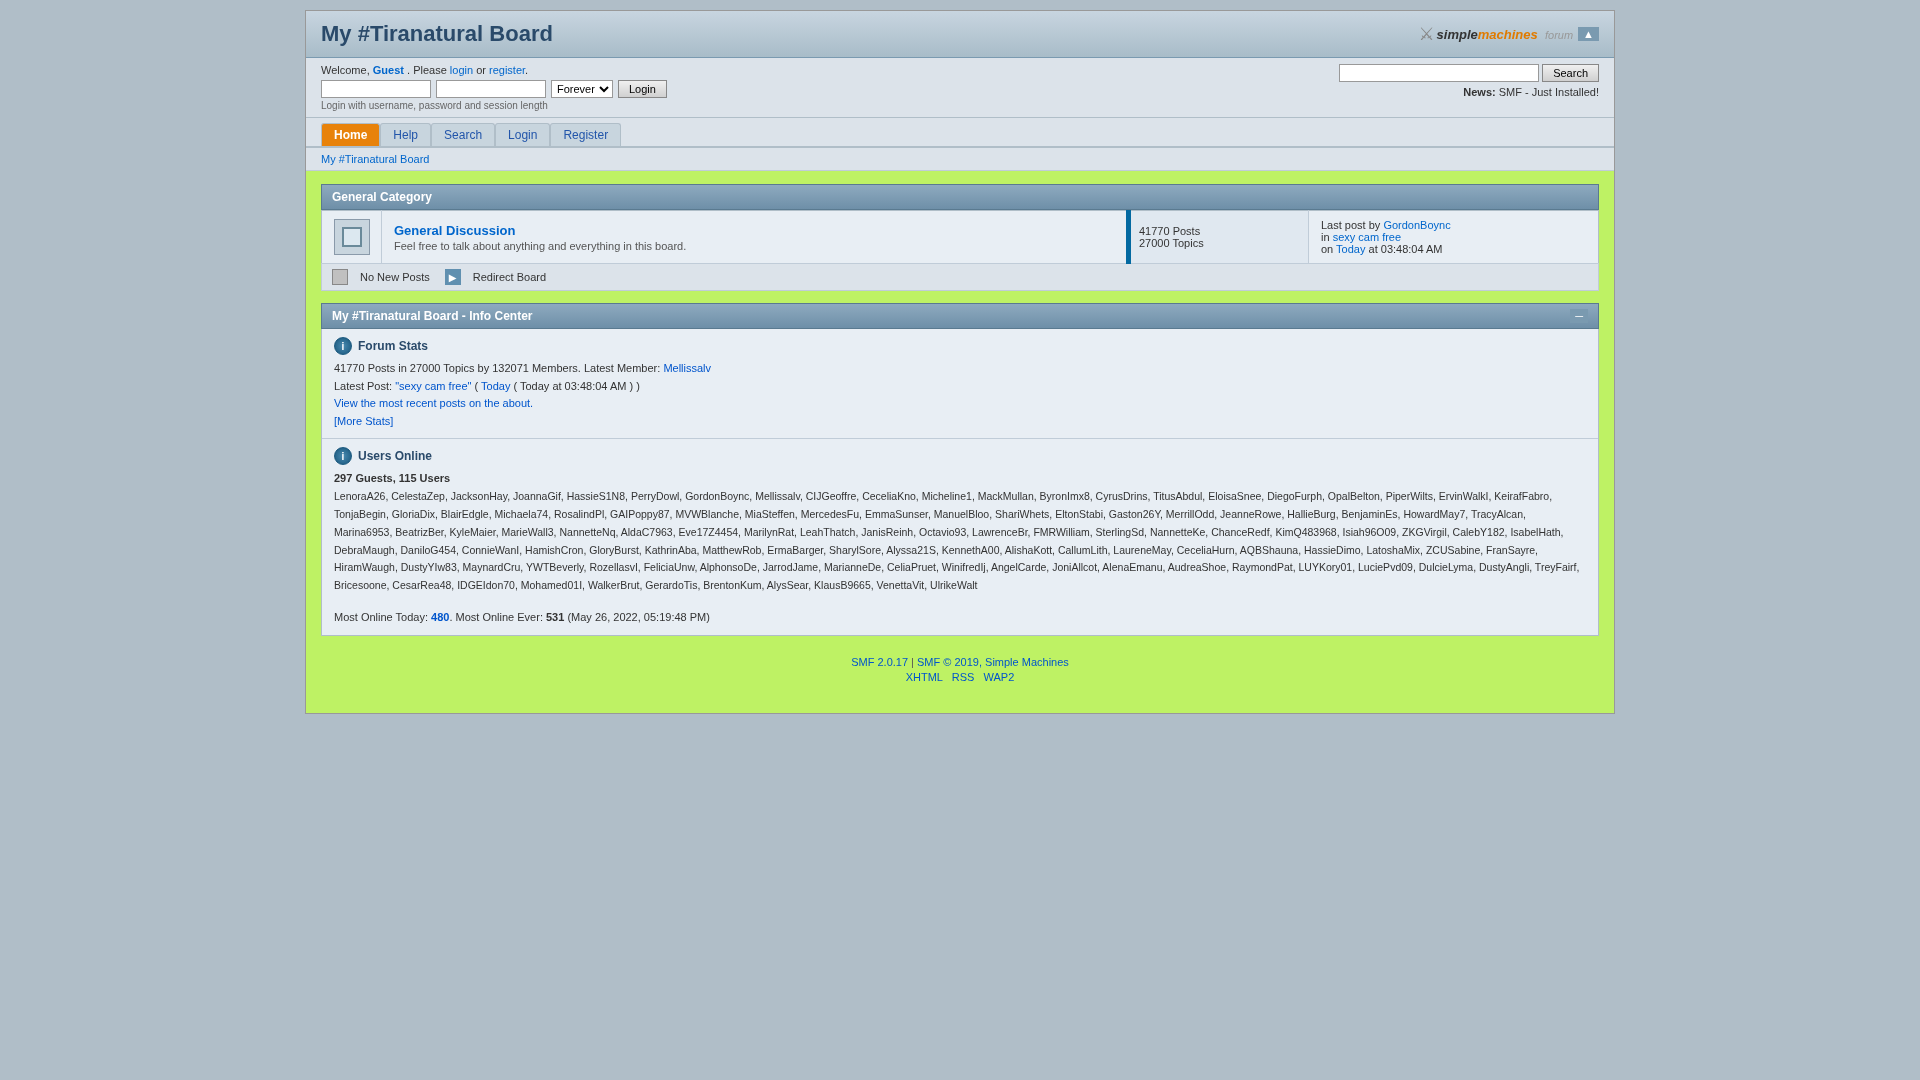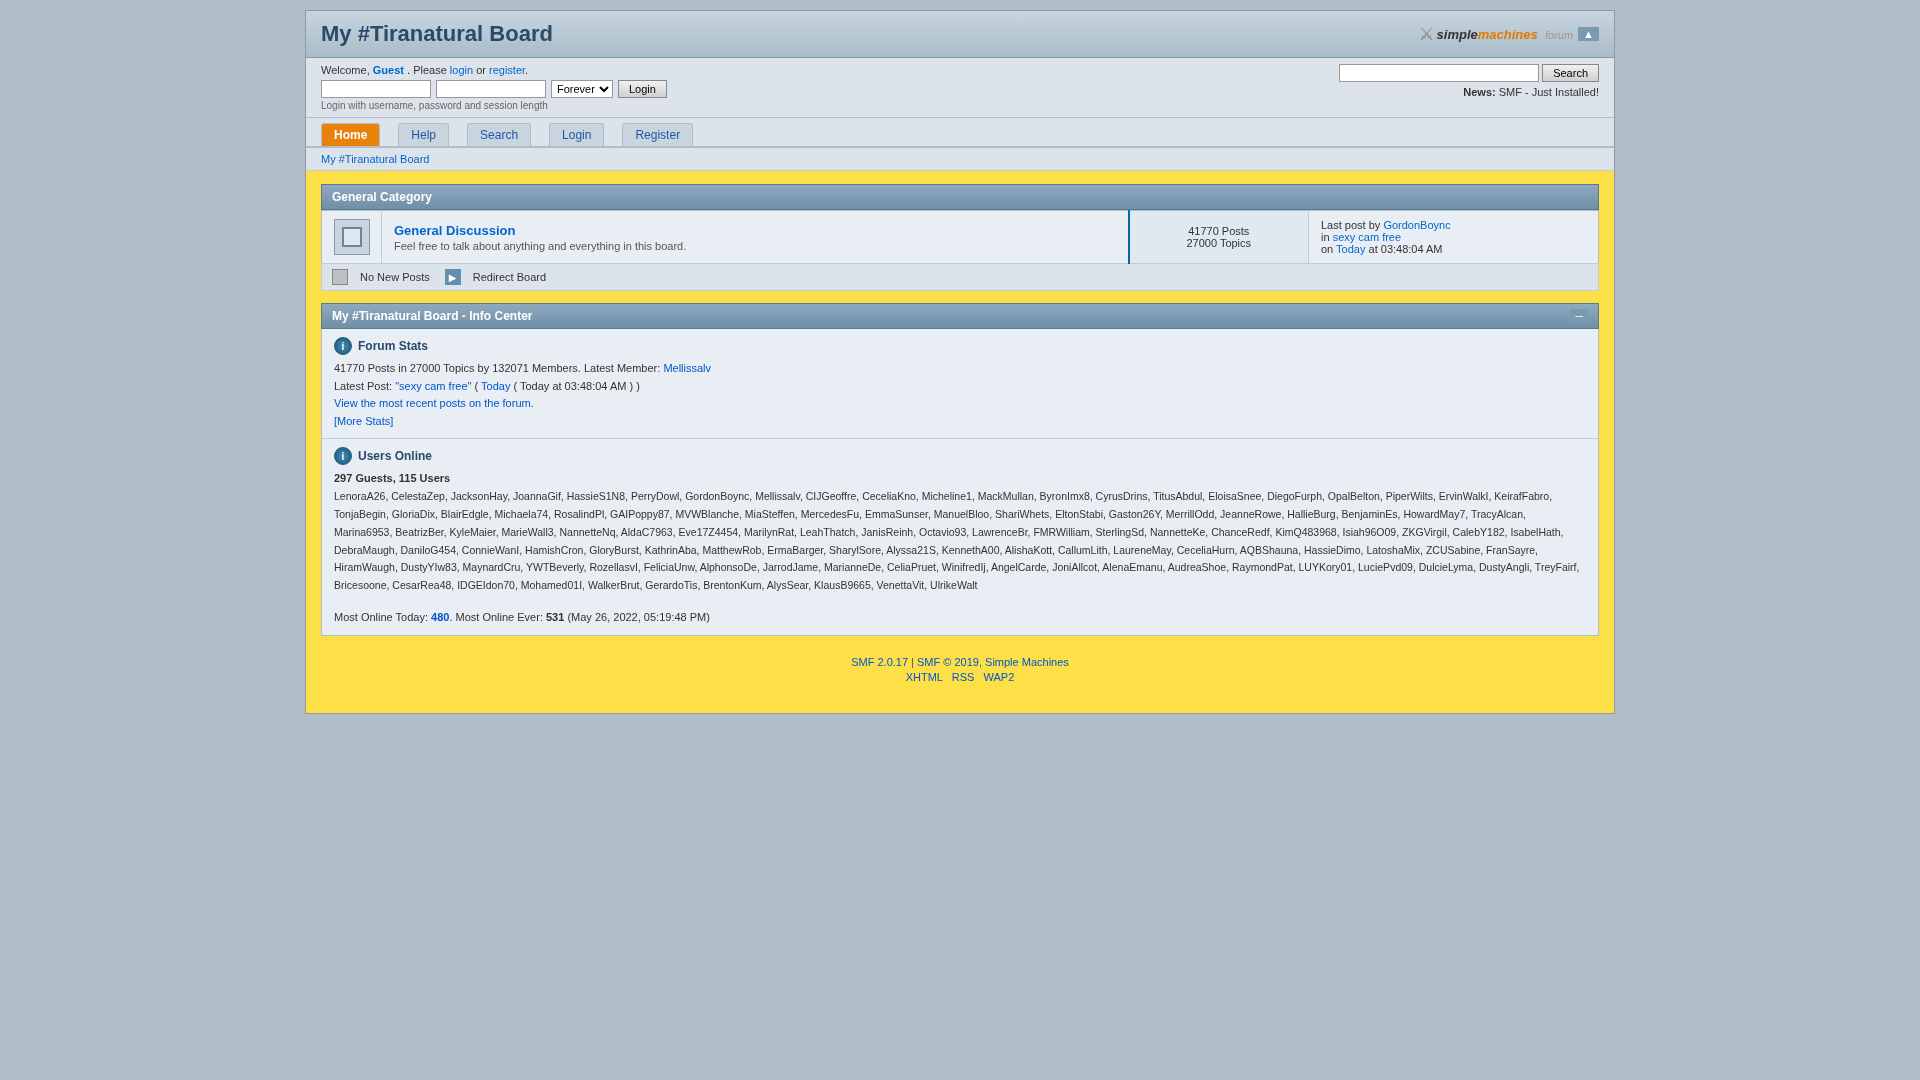--- a/index.html
+++ b/index.html
@@ -7,21 +7,21 @@
       font-family: Verdana, Geneva, sans-serif;
       font-size: 11px;
       background: #b0bec8;
       color: #333;
     }
     a { color: #0066cc; text-decoration: none; }
 
     #outer-wrapper {
       width: 1310px;
       margin: 10px auto;
-      background: #fde047;
+      background: #bef264;
       border: 1px solid #999;
       padding-bottom: 20px;
     }
 
     
     #header {
       background: linear-gradient(to bottom, #c8d5e0, #a8bcc8);
       padding: 10px 15px;
       display: flex;
       justify-content: space-between;
@@ -87,21 +87,21 @@
       cursor: pointer;
     }
     #news-text { font-size: 11px; margin-top: 4px; text-align: right; }
     #news-text strong { color: #333; }
 
     
     #nav-bar {
       background: #dce3ea;
       padding: 5px 15px 0 15px;
       display: flex;
-      gap: 18px;
+      gap: 0;
       border-bottom: 2px solid #b0bec8;
     }
     .nav-item {
       padding: 4px 12px;
       border-radius: 3px 3px 0 0;
       font-size: 12px;
       cursor: pointer;
       border: 1px solid #b0bec8;
       border-bottom: none;
     }
@@ -177,23 +177,23 @@
     }
     .forum-name {
       font-size: 13px;
       font-weight: bold;
       color: #0055cc;
     }
     .forum-desc { color: #555; font-size: 11px; margin-top: 2px; }
     .forum-stats-cell {
       width: 180px;
       padding: 8px;
-      text-align: center;
+      text-align: left;
       vertical-align: middle;
-      border-left: 2px solid #0369a1;
+      border-left: 5px solid #0369a1;
       background: #e0e8f0;
     }
     .forum-stats-cell div { font-size: 11px; }
     .forum-lastpost-cell {
       width: 290px;
       padding: 8px 12px;
       vertical-align: middle;
       border-left: 1px solid #c0ccd8;
       background: #e8eef4;
       font-size: 11px;
@@ -419,21 +419,21 @@
         </div>
         <div class="info-text">
           <span>41770 Posts in 27000 Topics by 132071 Members. Latest Member:</span>
           <a href="#">Mellissalv</a><br>
           <span>Latest Post:</span>
           <a href="#">"sexy cam free"</a>
           <span>(</span>
           <a href="#">Today</a>
           <span>( Today at 03:48:04 AM )</span>
           <span>)</span><br>
-          <a href="#">View the most recent posts on the forum.</a><br>
+          <a href="#">View the most recent posts on the about.</a><br>
           <a href="#">[More Stats]</a>
         </div>
       </div>
 
       <div class="info-section">
         <div class="info-section-title">
           <div class="info-icon">
             <span class="info-icon-inner">i</span>
           </div>
           <span>Users Online</span>

